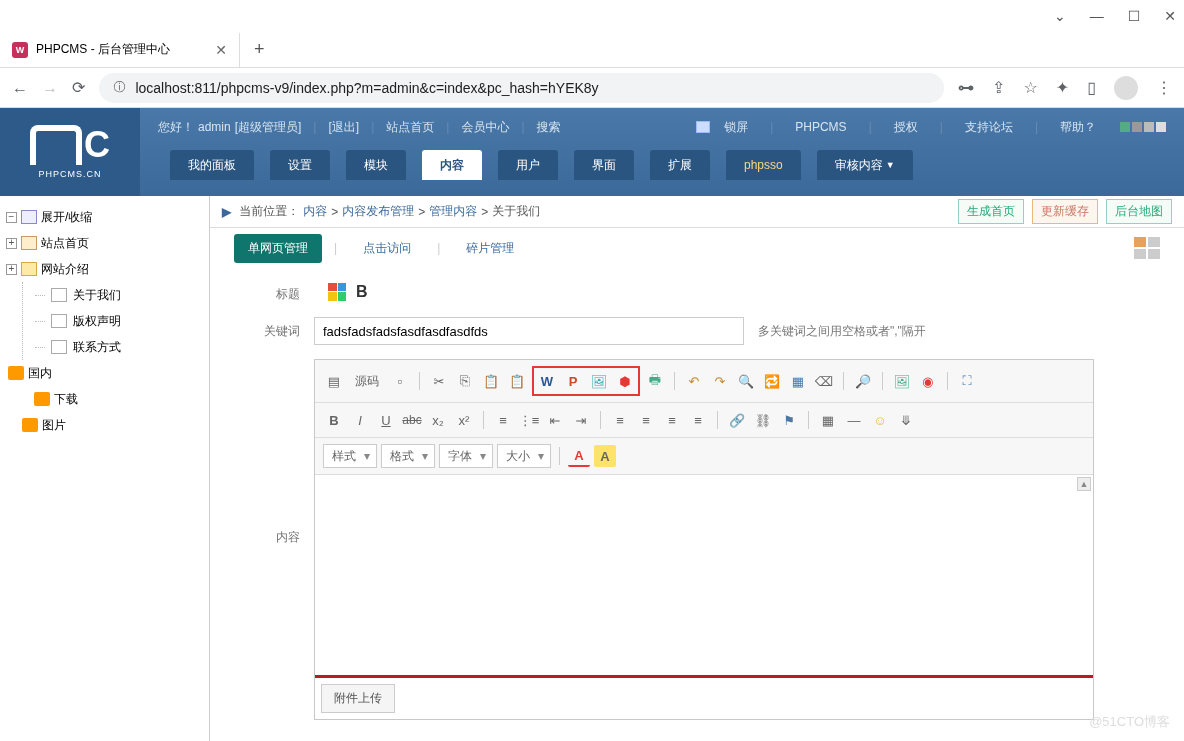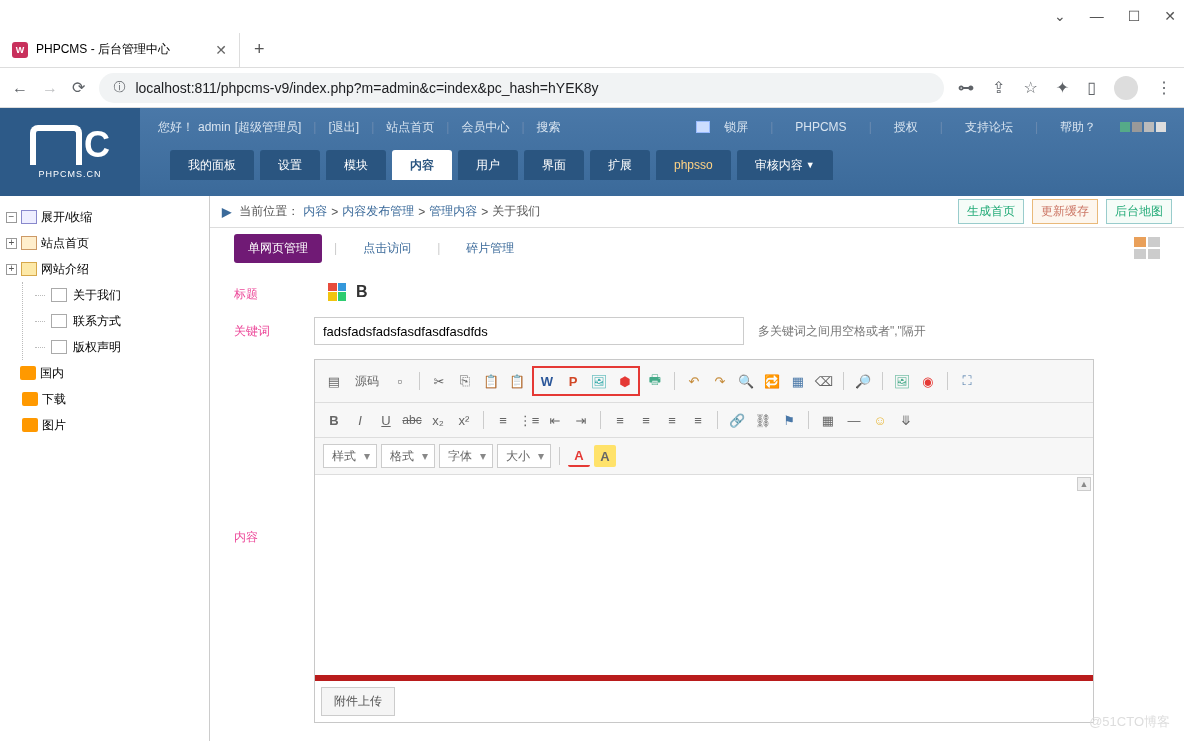--- a/index.html
+++ b/index.html
@@ -26,21 +26,21 @@
 .logo-pc-icon{width:52px;height:40px;border:6px solid #fff;border-radius:8px 8px 0 0;margin-right:2px;border-bottom:none;position:relative}
 .logo-text{color:#fff;font-size:9px;letter-spacing:1px;margin-top:4px}
 .header-right{flex:1;display:flex;flex-direction:column}
 .top-links{height:38px;display:flex;align-items:center;padding:0 18px;color:#d8e4f0;gap:4px}
 .top-links a{color:#d8e4f0;text-decoration:none}
 .top-links .sep{color:#6a8ab0;margin:0 8px}
 .top-right{margin-left:auto;display:flex;gap:14px;align-items:center}
 .screen-icon{width:14px;height:12px;border:1px solid #9bf;display:inline-block;background:#cdf}
 .mini-squares{display:flex;gap:2px;margin-left:10px}
 .mini-squares span{width:10px;height:10px;display:inline-block}
-.main-tabs{height:34px;display:flex;align-items:flex-end;padding-left:30px;gap:6px}
+.main-tabs{height:34px;display:flex;align-items:flex-end;padding-left:30px;gap:16px}
 .main-tab{height:30px;padding:0 18px;background:#2a5580;color:#fff;border-radius:3px 3px 0 0;display:flex;align-items:center;cursor:pointer;text-decoration:none}
 .main-tab.active{background:#fff;color:#2a5580;font-weight:bold}
 .main-tab.phpsso{color:#ffd384;font-weight:normal}
 
 .body-wrap{display:flex;height:calc(741px - 32px - 36px - 40px - 88px)}
 .sidebar{width:210px;border-right:1px solid #ccc;padding:8px 6px;overflow:auto}
 .tree-row{display:flex;align-items:center;height:26px;gap:4px;cursor:pointer;white-space:nowrap}
 .tree-toggle{width:11px;height:11px;border:1px solid #999;display:flex;align-items:center;justify-content:center;font-size:10px;line-height:1;color:#555;background:#fff}
 .tree-icon{width:16px;height:14px;display:inline-block}
 .ic-doc{background:#eef;border:1px solid #88c}
@@ -53,45 +53,45 @@
 .tree-leaf::before{content:"";width:10px;border-top:1px dotted #bbb}
 .content{flex:1;overflow:auto}
 .breadcrumb-bar{height:32px;border-bottom:1px solid #ddd;display:flex;align-items:center;padding:0 12px;gap:4px;color:#555}
 .bc-arrow{color:#3b6a9a;font-weight:bold;margin-right:4px}
 .breadcrumb-bar a{color:#3b6a9a;text-decoration:none}
 .bc-right{margin-left:auto;display:flex;gap:8px}
 .bc-btn{border:1px solid #9cc;color:#2a7;padding:3px 8px;background:#f5fcf8;cursor:pointer}
 .bc-btn.orange{border-color:#e9b97a;color:#c76;background:#fdf6ee}
 .sub-tabs{height:40px;display:flex;align-items:center;padding:0 24px;gap:12px}
 .sub-tab{padding:6px 14px;color:#3b6a9a;cursor:pointer}
-.sub-tab.active{background:#701a75;color:#fff;border-radius:3px}
+.sub-tab.active{background:#0f766e;color:#fff;border-radius:3px}
 .sub-sep{color:#ccc}
 .grid-icon{margin-left:auto;width:26px;height:22px;display:grid;grid-template-columns:1fr 1fr;grid-template-rows:1fr 1fr;gap:2px}
 .grid-icon span{background:#ccc}
 .grid-icon span:first-child{background:#e9a05a}
 .form-area{padding:12px 24px}
 .form-row{display:flex;align-items:center;margin-bottom:14px}
-.form-label{width:80px;text-align:left;color:#ec4899;padding-right:14px;align-self:flex-start;padding-top:6px}
+.form-label{width:80px;text-align:right;color:#737373;padding-right:14px;align-self:flex-start;padding-top:6px}
 .text-input{height:28px;border:1px solid #ccc;padding:0 8px;width:430px;font-size:13px}
 .hint{margin-left:14px;color:#777}
 .color-grid{width:18px;height:18px;display:inline-grid;grid-template-columns:1fr 1fr;grid-template-rows:1fr 1fr;margin-left:14px;gap:1px;vertical-align:middle}
 .color-grid span:nth-child(1){background:#e74c3c}.color-grid span:nth-child(2){background:#3498db}.color-grid span:nth-child(3){background:#f1c40f}.color-grid span:nth-child(4){background:#2ecc71}
 .bold-b{font-weight:bold;font-size:16px;margin-left:10px;color:#333}
 
 .editor{border:1px solid #c8c8c8;width:780px}
 .toolbar{background:#f7f7f7;border-bottom:1px solid #ddd;padding:6px 8px;display:flex;flex-wrap:wrap;gap:4px;align-items:center}
 .tb-btn{width:22px;height:22px;display:flex;align-items:center;justify-content:center;cursor:pointer;border-radius:2px;color:#666;font-size:13px}
 .tb-sep{width:1px;height:18px;background:#ccc;margin:0 4px}
 .tb-text{padding:0 6px;color:#666;cursor:pointer}
 .redbox{border:2px solid #e53935;padding:2px;display:flex;gap:4px}
 .tb-select{height:24px;border:1px solid #ccc;padding:0 20px 0 8px;background:#fff;color:#666;position:relative;cursor:pointer;display:flex;align-items:center}
 .tb-select::after{content:"▾";position:absolute;right:6px;color:#888}
 .editor-body{min-height:200px;padding:14px;font-size:13px;color:#333;position:relative;background:#fff}
 .editor-scroll{position:absolute;right:2px;top:2px;width:14px;height:14px;background:#eee;border:1px solid #ccc;font-size:9px;text-align:center;line-height:12px;color:#888}
-.attach-bar{border-top:6px solid #b91c1c;padding:6px}
+.attach-bar{border-top:3px solid #b91c1c;padding:6px}
 .attach-btn{border:1px solid #ccc;background:#f5f5f5;padding:5px 12px;cursor:pointer;color:#555}
 .watermark{position:absolute;right:14px;bottom:10px;color:#ddd;font-size:13px}
 </style>
 </head>
 <body>
 
 <div class="window-controls">
   <span>⌄</span>
   <span>—</span>
   <span>☐</span>
@@ -198,32 +198,32 @@
       <span class="tree-icon ic-folder"></span>
       <span>网站介绍</span>
     </div>
     <div class="tree-children">
       <div class="tree-leaf">
           <span class="tree-icon ic-page"></span>
           <span>关于我们</span>
         </div>
       <div class="tree-leaf">
           <span class="tree-icon ic-page"></span>
-          <span>联系方式</span>
+          <span>版权声明</span>
         </div>
       <div class="tree-leaf">
           <span class="tree-icon ic-page"></span>
-          <span>版权声明</span>
-        </div>
-    </div>
-    <div class="tree-row" style="margin-left:14px">
+          <span>联系方式</span>
+        </div>
+    </div>
+    <div class="tree-row" style="margin-left:2px">
         <span class="tree-icon ic-new"></span>
         <span>国内</span>
       </div>
-    <div class="tree-row" style="margin-left:16px">
+    <div class="tree-row" style="margin-left:28px">
         <span class="tree-icon ic-new"></span>
         <span>下载</span>
       </div>
     <div class="tree-row" style="margin-left:16px">
         <span class="tree-icon ic-new"></span>
         <span>图片</span>
       </div>
   </div>
 
   <div class="content">

